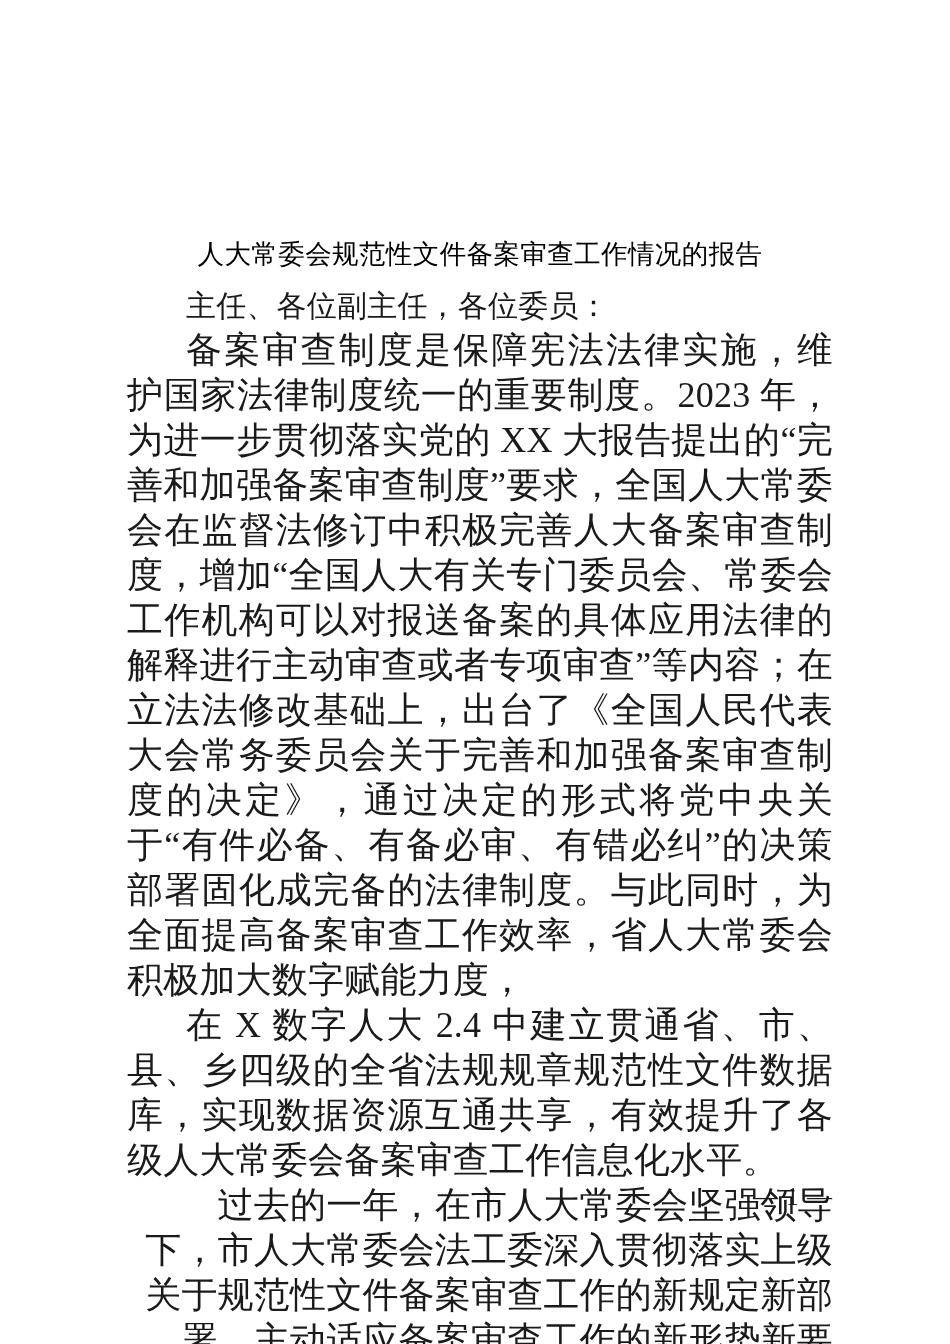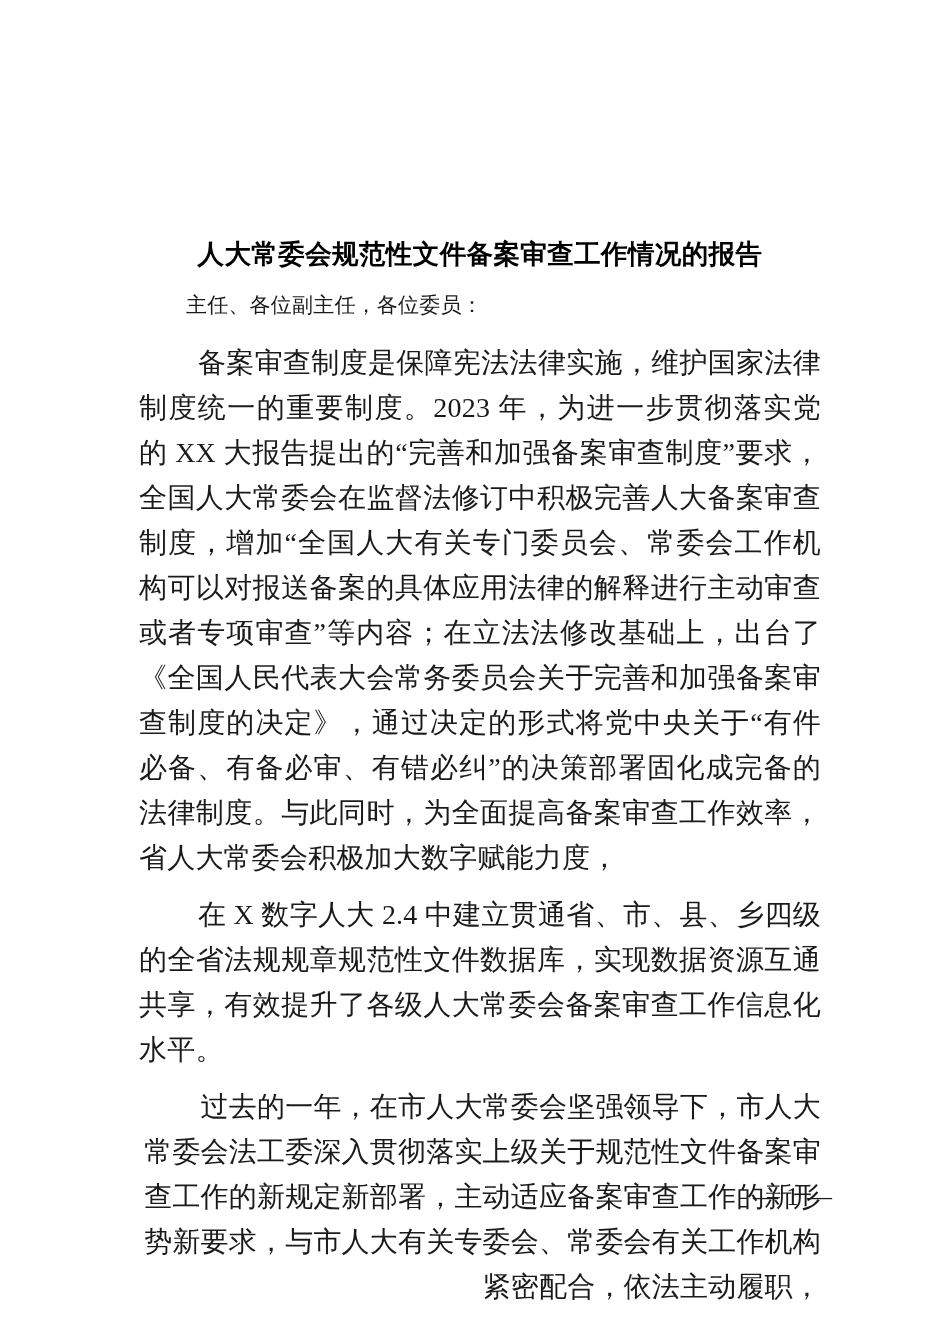--- a/index.html
+++ b/index.html
@@ -20,41 +20,41 @@
     box-sizing: border-box;
   }
   .content {
     position: absolute;
     left: 127px;
     top: 232px;
     width: 706px;
   }
   .doc-title {
     font-family: "Liberation Serif", "DejaVu Serif", serif;
-    font-weight: bold;
+    font-weight: normal;
     font-size: 26.5px;
     line-height: 44px;
     text-align: center;
     letter-spacing: 0.4px;
     color: #000000;
     margin: 0 0 7px 0;
     white-space: nowrap;
   }
   .salutation {
-    font-size: 21px;
+    font-size: 30px;
     line-height: 45px;
     margin: 0;
     text-indent: 59px;
     color: #1a1a1a;
     letter-spacing: 0.2px;
   }
   .body-para {
-    font-size: 28px;
+    font-size: 36px;
     line-height: 45px;
-    margin: 12px;
+    margin: 0;
     text-indent: 59px;
     text-align: justify;
     text-justify: inter-character;
     letter-spacing: 0.2px;
     color: #1a1a1a;
   }
   .body-para.last-full {
     text-align: right;
   }
   .page-footer {

